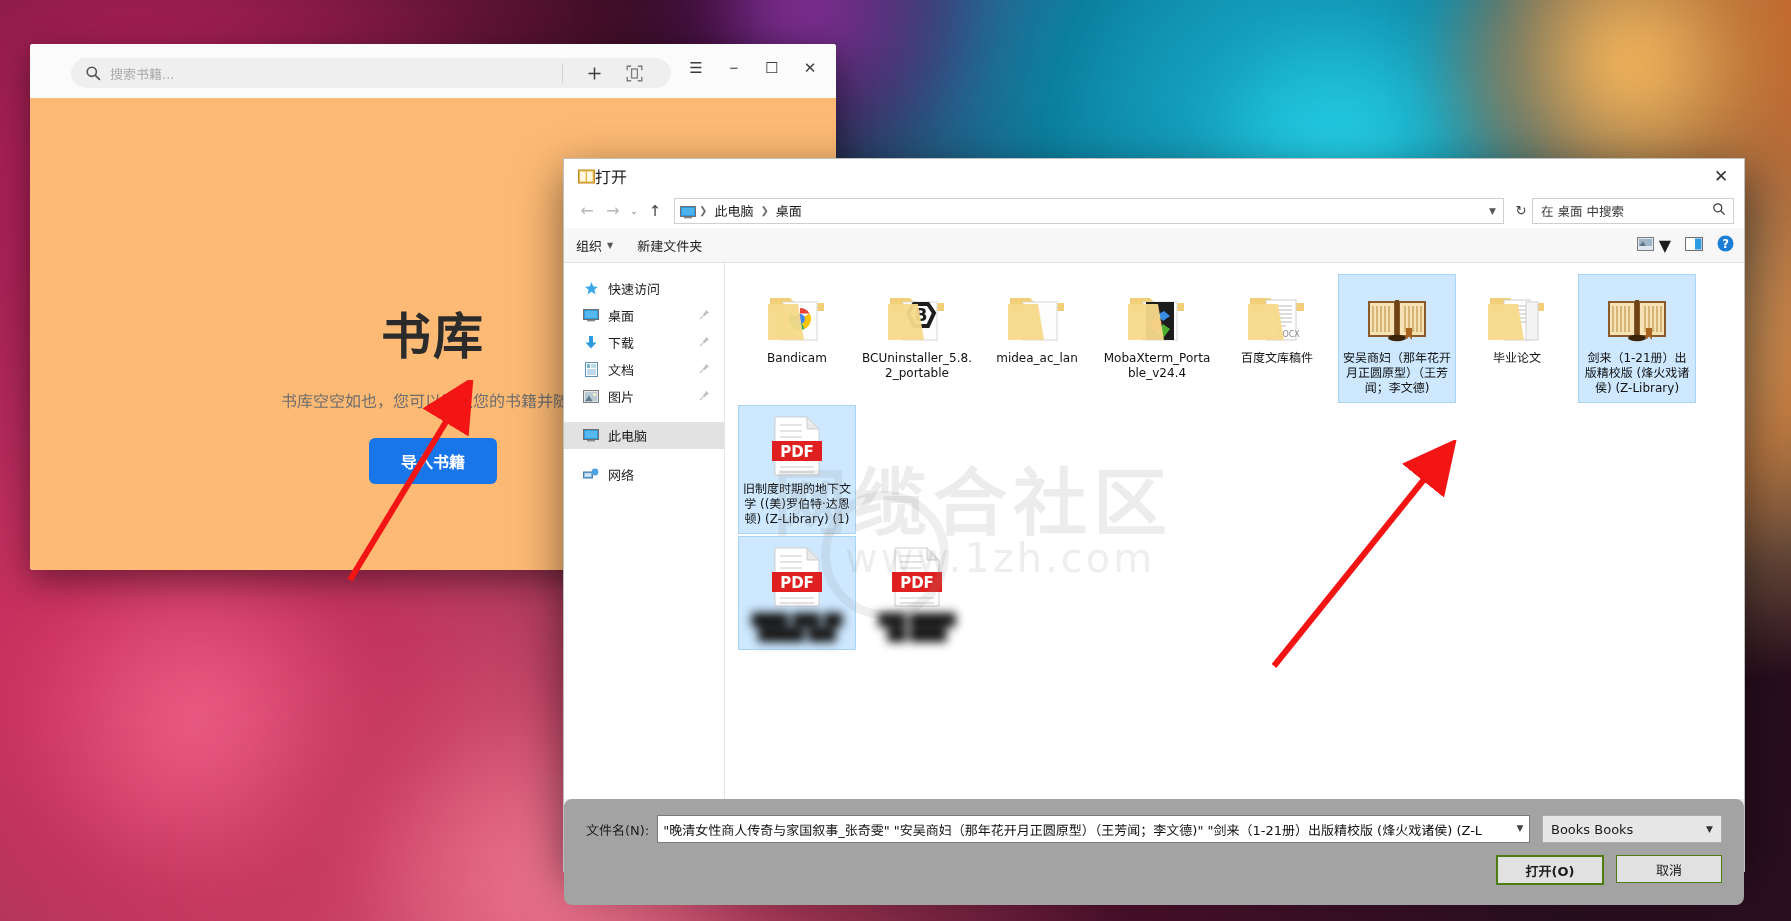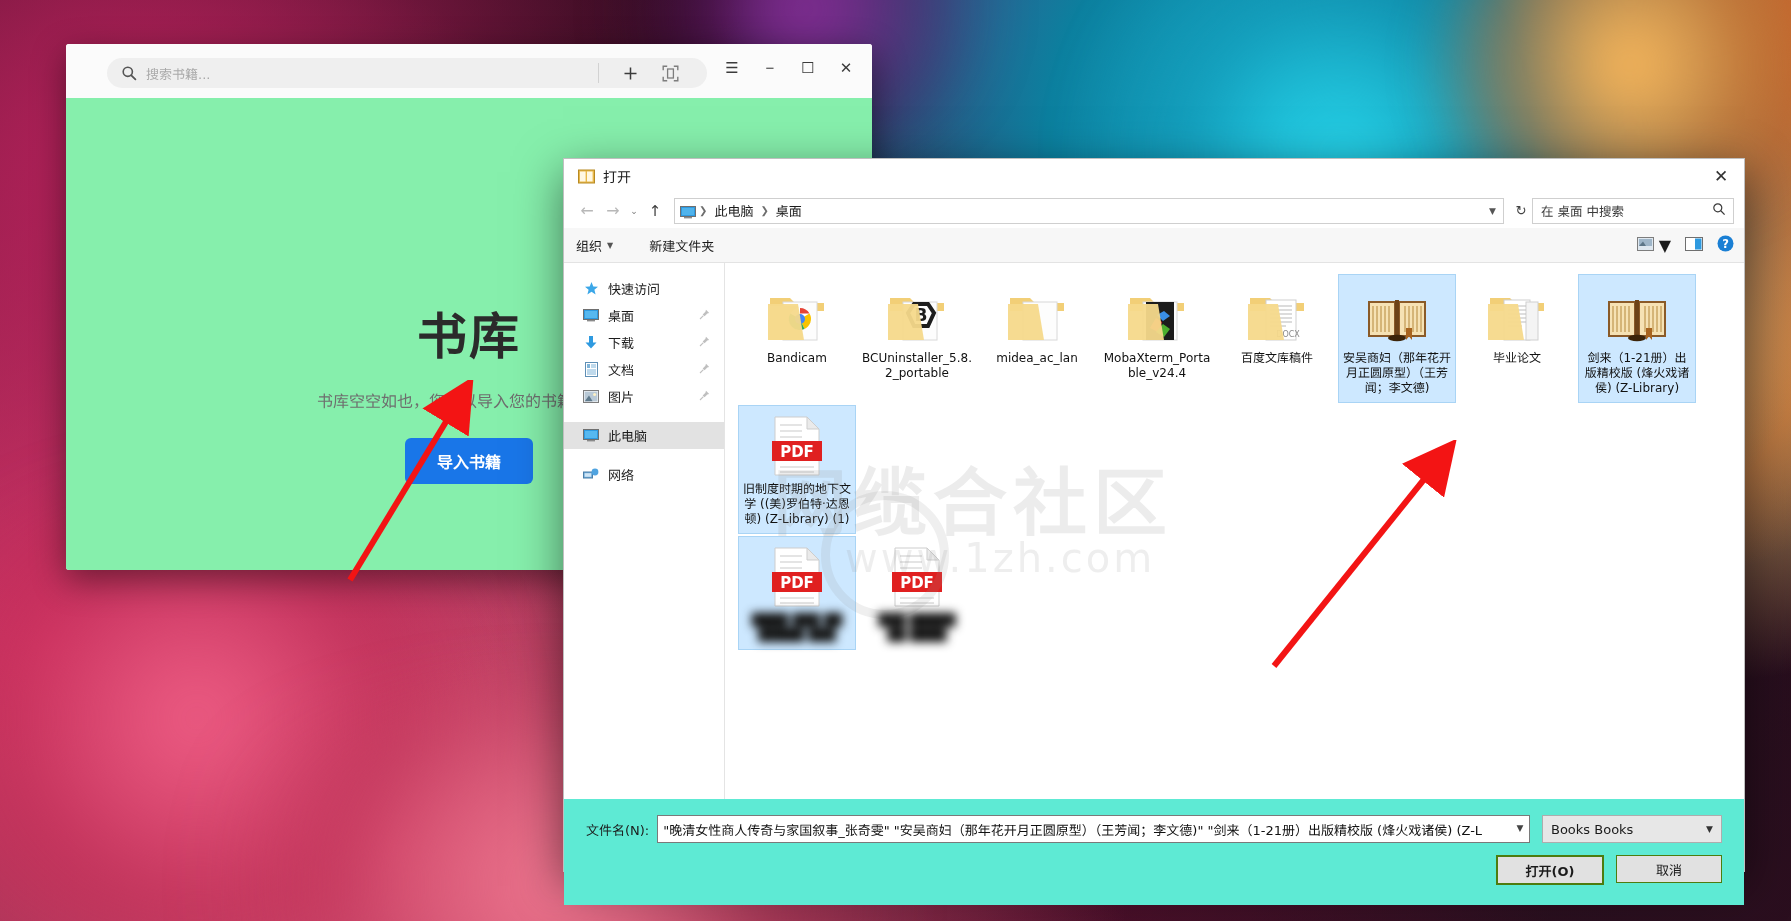--- a/index.html
+++ b/index.html
@@ -36,37 +36,36 @@
     background:radial-gradient(circle,#8d2f9e 0%,rgba(90,20,100,.4) 50%,rgba(40,8,45,0) 78%);filter:blur(28px);}
   .wp-dark{left:40%;top:30%;width:40%;height:56%;border-radius:50%;
     background:radial-gradient(circle,rgba(10,4,10,.55) 0%,rgba(10,4,10,0) 70%);filter:blur(30px);}
 
   
   #reader{
     position:absolute;left:30px;top:44px;width:806px;height:526px;
     background:#fbfbfb;border-radius:3px;
     box-shadow:0 10px 34px rgba(0,0,0,.45);
     overflow:hidden;
-    margin-left:36px;
   }
   #reader .rd-header{height:54px;position:relative;background:#fbfbfb;}
   .rd-search{
     position:absolute;left:41px;top:14px;width:600px;height:30px;
     background:#efefef;border-radius:15px;display:flex;align-items:center;
   }
   .rd-search .mag{margin-left:14px;width:16px;height:16px;display:block;}
   .rd-search .ph{margin-left:9px;color:#a9a9a9;font-size:13px;
     font-family:"DejaVu Sans","Liberation Sans",sans-serif;}
   .rd-search .divider{position:absolute;right:108px;top:5px;width:1px;height:20px;background:#d2d2d2;}
   .rd-icon-btn{position:absolute;top:0;height:30px;width:30px;display:flex;align-items:center;justify-content:center;cursor:pointer;}
   .rd-plus{right:62px;}
   .rd-scan{right:22px;}
   .rd-win-btns{position:absolute;right:18px;top:16px;display:flex;align-items:center;gap:22px;}
   .rd-win-btns span{color:#3b3b3b;font-size:15px;line-height:1;cursor:pointer;display:block;width:16px;text-align:center;}
-  #reader .rd-body{position:relative;height:472px;background:#86efac;}
+  #reader .rd-body{position:relative;height:472px;background:#fdba74;}
   .rd-empty{position:absolute;left:0;right:0;top:198px;text-align:center;}
   .rd-empty .title{
     font-family:"DejaVu Sans","Liberation Sans",sans-serif;
     font-size:50px;font-weight:bold;color:#2b2b2b;letter-spacing:2px;}
   .rd-empty .sub{
     margin-top:20px;font-size:16px;color:#6e6e6e;
     font-family:"DejaVu Sans","Liberation Sans",sans-serif;}
   .rd-import{
     margin-top:26px;display:inline-block;padding:11px 32px;border-radius:6px;
     background:#1976e8;color:#fff;font-size:16px;font-weight:bold;cursor:pointer;
@@ -74,39 +73,39 @@
 
   
   #dlg{
     position:absolute;left:563px;top:158px;width:1180px;height:712px;
     background:#f0f0f0;border:1px solid #bfbfbf;
     box-shadow:0 14px 44px rgba(0,0,0,.5);
     font-family:"DejaVu Sans","Liberation Sans",sans-serif;color:#1b1b1b;
   }
   .dlg-title{height:34px;background:#fff;display:flex;align-items:center;position:relative;}
   .dlg-title .tico{margin-left:14px;width:17px;height:15px;}
-  .dlg-title .ttxt{margin-left:8px;font-size:14px;}
+  .dlg-title .ttxt{font-size:16px;}
   .dlg-close{position:absolute;right:0;top:0;width:46px;height:34px;display:flex;align-items:center;justify-content:center;cursor:pointer;font-size:17px;color:#333;}
 
   .dlg-nav{height:35px;background:#fff;display:flex;align-items:center;padding:0 10px;}
   .nav-arrow{width:26px;height:26px;display:flex;align-items:center;justify-content:center;font-size:16px;color:#9a9a9a;cursor:pointer;}
   .nav-arrow.dim{color:#b8b8b8;}
   .nav-arrow.up{color:#3c3c3c;font-size:15px;}
   .nav-caret{width:16px;height:26px;display:flex;align-items:center;justify-content:center;font-size:9px;color:#7a7a7a;cursor:pointer;}
   .crumb-bar{flex:1;height:24px;margin:0 6px;border:1px solid #cfcfcf;background:#fff;display:flex;align-items:center;position:relative;}
   .crumb-bar .pcicon{margin-left:5px;width:16px;height:13px;}
   .crumb{font-size:13px;padding:0 4px;cursor:pointer;}
   .crumb-sep{font-size:10px;color:#6d6d6d;padding:0 3px;}
   .crumb-down{position:absolute;right:7px;font-size:9px;color:#555;cursor:pointer;}
   .refresh-btn{width:22px;height:24px;display:flex;align-items:center;justify-content:center;font-size:13px;color:#444;cursor:pointer;}
   .search-box{width:200px;height:24px;border:1px solid #cfcfcf;background:#fff;display:flex;align-items:center;justify-content:space-between;gap:28px;}
   .search-box .stxt{font-size:12.5px;color:#3a3a3a;margin-left:8px;}
   .search-box .smag{margin-right:7px;}
 
-  .dlg-tool{height:34px;background:#f7f7f7;border-bottom:1px solid #e3e3e3;display:flex;align-items:center;position:relative;gap:12px;}
+  .dlg-tool{height:34px;background:#f7f7f7;border-bottom:1px solid #e3e3e3;display:flex;align-items:center;position:relative;}
   .tool-item{font-size:13px;padding:0 12px;cursor:pointer;display:flex;align-items:center;gap:5px;}
   .tool-item .tcaret{font-size:8px;color:#555;}
   .tool-right{position:absolute;right:10px;display:flex;align-items:center;gap:14px;}
   .tool-right .ti{display:flex;align-items:center;gap:5px;cursor:pointer;}
 
   .dlg-main{display:flex;height:536px;background:#fff;}
   .dlg-side{width:160px;border-right:1px solid #e4e4e4;background:#fff;padding-top:12px;text-align:center;}
   .side-item{height:27px;display:flex;align-items:center;padding-left:18px;font-size:13px;position:relative;cursor:pointer;}
   .side-item.sel{background:#e2e2e2;}
   .side-item .sicon{width:18px;height:16px;margin-right:8px;display:flex;align-items:center;justify-content:center;}
@@ -123,21 +122,21 @@
   .tooltip{
     position:absolute;left:115px;top:246px;background:#fff;border:1px solid #9a9a9a;
     padding:3px 8px 4px;font-size:12.5px;color:#111;box-shadow:1px 1px 3px rgba(0,0,0,.18);z-index:5;
   }
 
   .wm{position:absolute;left:0;top:0;width:100%;height:100%;pointer-events:none;overflow:hidden;}
   .wm-text{position:absolute;left:48px;top:180px;font-size:74px;font-weight:bold;color:rgba(150,150,150,.18);letter-spacing:6px;}
   .wm-sub{position:absolute;left:120px;top:272px;font-size:40px;color:rgba(150,150,150,.16);letter-spacing:3px;}
   .wm-ring{position:absolute;left:96px;top:228px;width:110px;height:110px;border:9px solid rgba(150,150,150,.15);border-radius:50%;}
 
-  .dlg-bottom{height:106px;background:#5eead4;position:relative;}
+  .dlg-bottom{height:106px;background:#a3a3a3;position:relative;border-radius:8px;}
   .fn-row{position:absolute;left:0;right:0;top:16px;display:flex;align-items:center;padding:0 22px;}
   .fn-label{font-size:13px;margin-right:8px;white-space:nowrap;}
   .fn-input{flex:1;height:26px;border:1px solid #7a7a7a;background:#fff;display:flex;align-items:center;position:relative;overflow:hidden;}
   .fn-input .val{font-size:13px;color:#111;margin-left:5px;white-space:nowrap;overflow:hidden;}
   .fn-input .dd{position:absolute;right:0;top:0;width:18px;height:24px;display:flex;align-items:center;justify-content:center;background:#fff;font-size:9px;color:#444;cursor:pointer;}
   .fn-select{width:178px;height:26px;margin-left:12px;background:#e7e7e7;border:1px solid #adadad;display:flex;align-items:center;justify-content:space-between;cursor:pointer;}
   .fn-select .sv{font-size:13px;margin-left:8px;}
   .fn-select .sc{font-size:9px;margin-right:8px;color:#333;}
   .btn-row{position:absolute;right:22px;top:56px;display:flex;gap:12px;}
   .btn{width:104px;height:26px;display:flex;align-items:center;justify-content:center;font-size:13px;background:#e1e1e1;border:1px solid #4d7c0f;cursor:pointer;}

